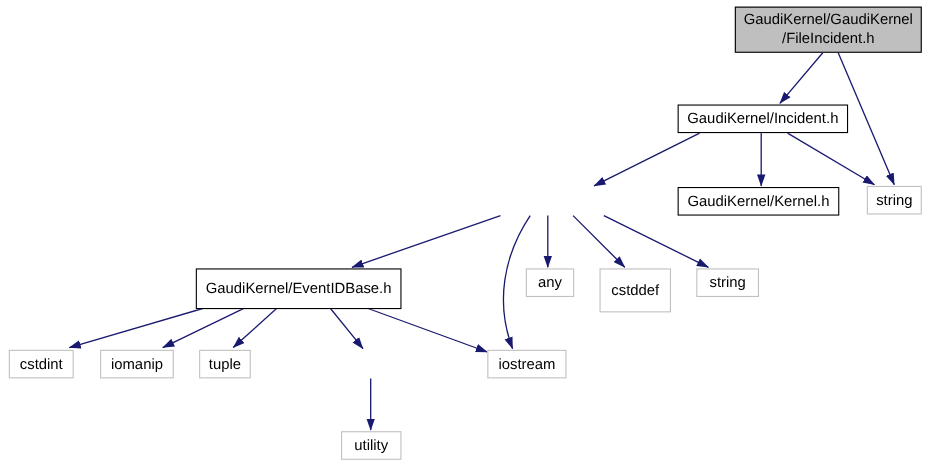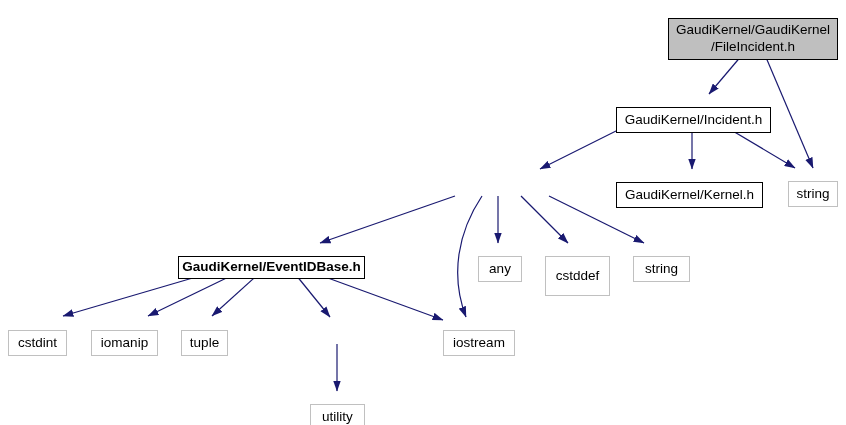--- a/index.html
+++ b/index.html
@@ -15,21 +15,20 @@
     position:absolute;
     box-sizing:border-box;
     background:#ffffff;
     display:flex;
     align-items:center;
     justify-content:center;
     font-size:13.5px;
     color:#000000;
     white-space:nowrap;
     line-height:1.25;
-    margin-top:12px;
   }
   .node.internal{border:1px solid #000000;}
   .node.external{border:1px solid #c0c0c0;}
   .node.current{
     background:#bfbfbf;
     border:1px solid #000000;
     flex-direction:column;
     text-align:center;
   }
   .edge-path{stroke:#191970;stroke-width:1.2;fill:none;}
@@ -68,21 +67,21 @@
     <span>/FileIncident.h</span>
   </div>
 
   <div class="node internal" style="left:616px;top:95px;width:155px;height:26px;">GaudiKernel/Incident.h</div>
 
 
   <div class="node internal" style="left:616px;top:170px;width:147px;height:26px;">GaudiKernel/Kernel.h</div>
 
   <div class="node external" style="left:788px;top:169px;width:50px;height:26px;">string</div>
 
-  <div class="node internal" style="left:178px;top:244px;width:187px;height:23px;font-weight:bold;">GaudiKernel/EventIDBase.h</div>
+  <div class="node internal" style="left:178px;top:244px;width:187px;height:37px;">GaudiKernel/EventIDBase.h</div>
 
   <div class="node external" style="left:478px;top:244px;width:44px;height:26px;">any</div>
 
   <div class="node external" style="left:545px;top:244px;width:65px;height:40px;">cstddef</div>
 
   <div class="node external" style="left:633px;top:244px;width:57px;height:26px;">string</div>
 
   <div class="node external" style="left:8px;top:318px;width:59px;height:26px;">cstdint</div>
 
   <div class="node external" style="left:91px;top:318px;width:67px;height:26px;">iomanip</div>

